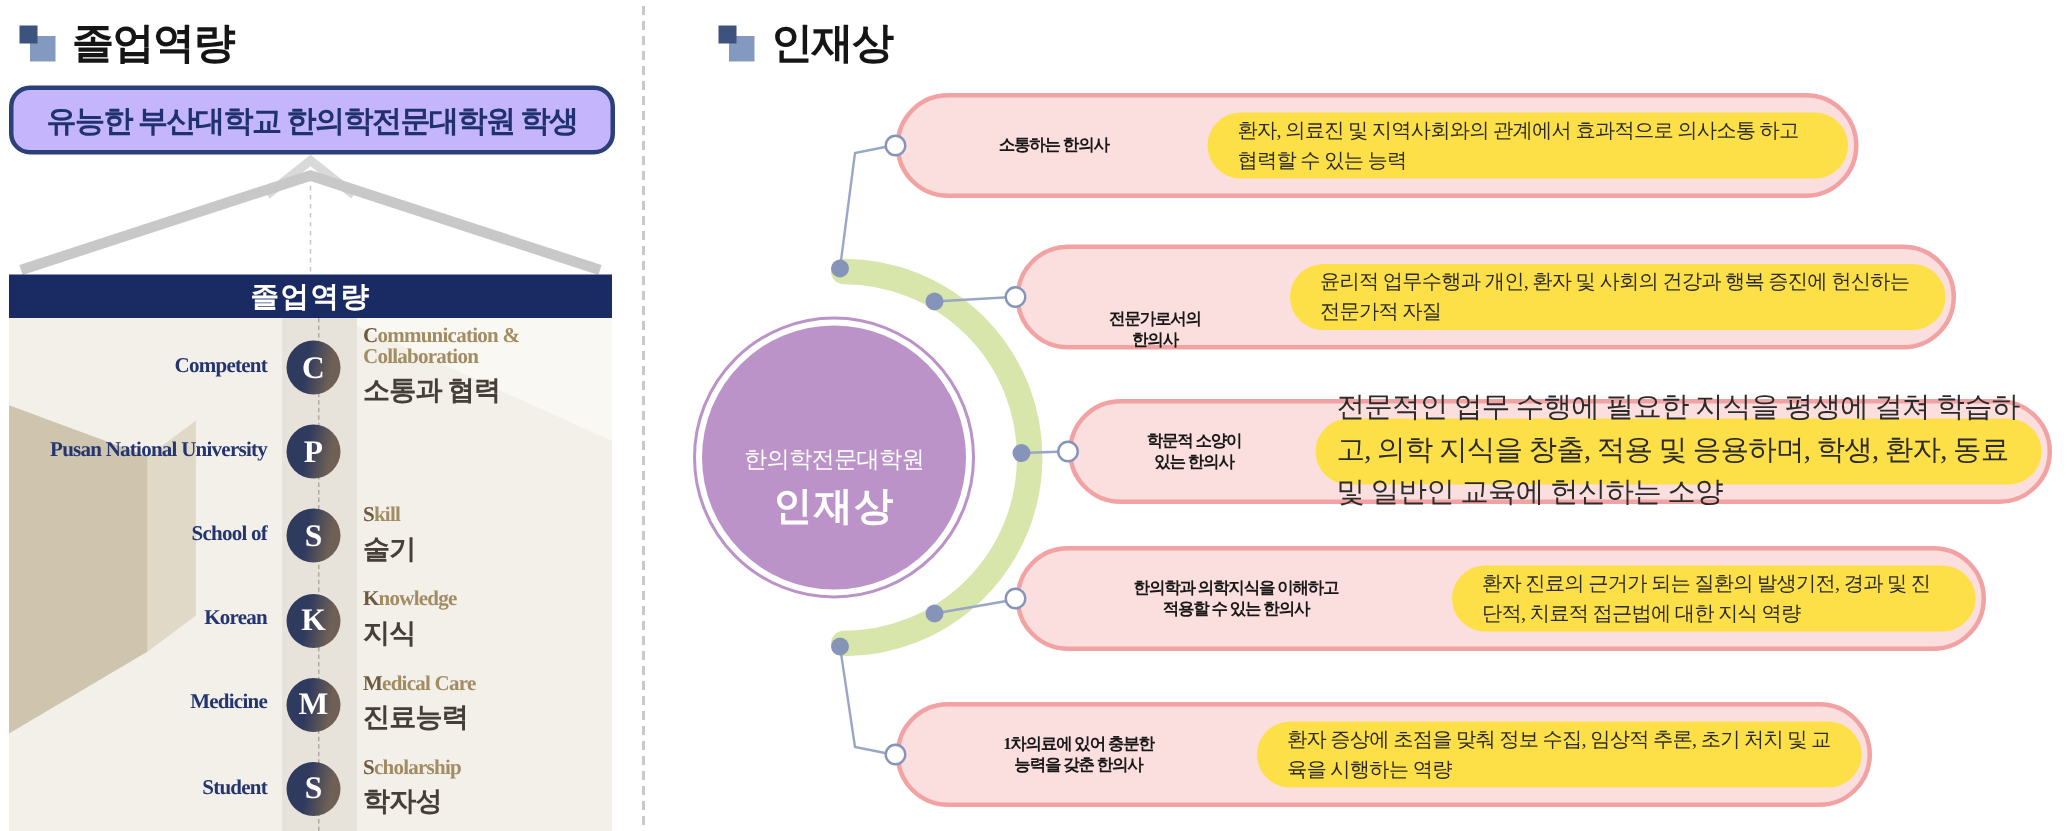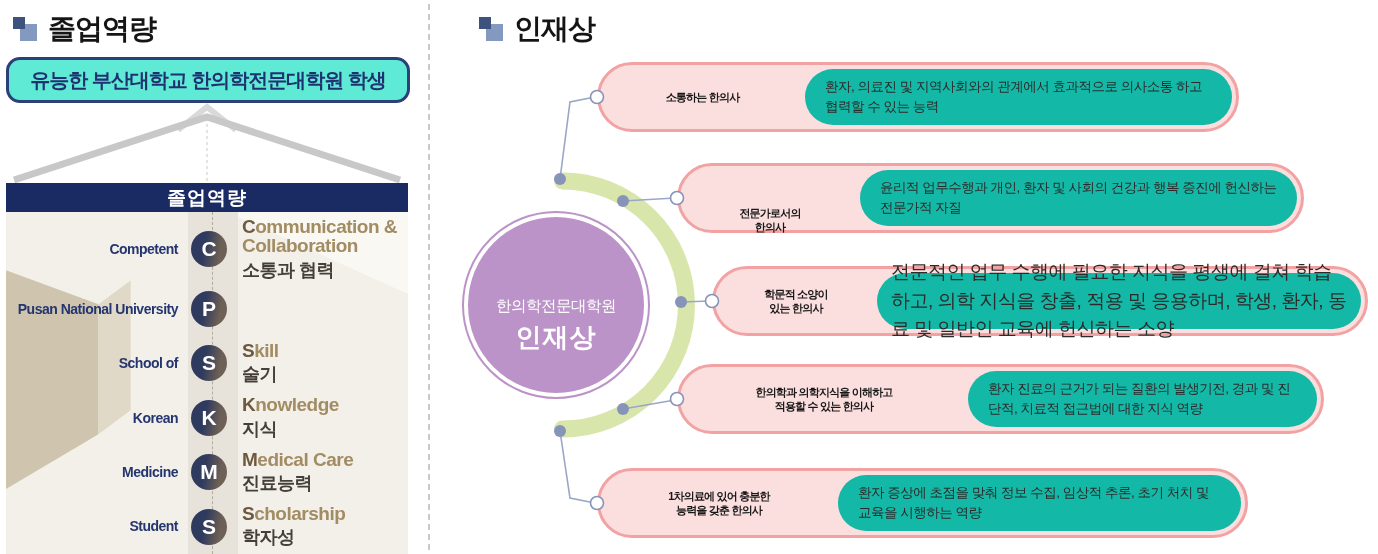--- a/index.html
+++ b/index.html
@@ -1,30 +1,30 @@
 <!DOCTYPE html>
 <html><head>
 <meta charset="utf-8">
 <style>
   html,body{margin:0;padding:0;background:#fff;}
   #stage{
     position:relative;width:1378px;height:554px;background:#fff;overflow:hidden;
-    font-family:Liberation Sans, sans-serif;
+    font-family:Liberation Serif, serif;
   }
   
   .sec-title{position:absolute;display:flex;align-items:center;gap:10px;}
   .sec-title .txt{font-size:28px;font-weight:bold;color:#151515;letter-spacing:-1px;}
   .bullet{position:relative;width:26px;height:26px;flex:0 0 auto;}
   .bullet .big{position:absolute;right:1px;bottom:1px;width:17px;height:17px;background:#8399c0;}
   .bullet .small{position:absolute;left:1px;top:1px;width:12px;height:12px;background:#3d537d;}
   
   #pledge{
     position:absolute;left:6px;top:57px;width:398px;height:40px;
     border:3px solid #2b3f78;border-radius:14px;display:flex;align-items:center;justify-content:center;
-    font-size:20px;font-weight:bold;color:#1f3170;letter-spacing:-1px;background:#5eead4;
+    font-size:20px;font-weight:bold;color:#1f3170;letter-spacing:-1px;background:#c4b5fd;
   }
   #roof-svg{position:absolute;left:0;top:0;pointer-events:none;}
   #comp-bar{
     position:absolute;left:6px;top:183px;width:402px;height:29px;background:#1a2a63;
     display:flex;align-items:center;justify-content:center;color:#fff;font-size:19px;font-weight:bold;letter-spacing:1px;
   }
   #comp-panel{
     position:absolute;left:6px;top:212px;width:402px;height:342px;background:#f3f0e9;overflow:hidden;
   }
   .shade{position:absolute;inset:0;}
@@ -35,21 +35,21 @@
   #center-strip .dash{position:absolute;left:24px;top:0;bottom:0;border-left:1px dashed #b2ac9f;}
   #rows{position:absolute;inset:0;display:flex;flex-direction:column;padding-top:5px;box-sizing:border-box;}
   .crow{flex:1;display:grid;grid-template-columns:172px 62px 1fr;align-items:center;}
   .crow .word{font-size:14px;font-weight:bold;color:#24356f;text-align:right;line-height:1.05;letter-spacing:-0.5px;}
   .crow .badge{
     width:36px;height:36px;border-radius:50%;justify-self:center;
     background:linear-gradient(100deg,#2f3a5f 38%,#6e6054 78%);
     display:flex;align-items:center;justify-content:center;color:#fff;font-size:21px;font-weight:bold;
   }
   .crow .rightcol{padding-left:2px;}
-  .crow .term{font-size:19px;font-weight:bold;color:#a28c63;line-height:1.02;letter-spacing:-0.5px;}
+  .crow .term{font-size:14px;font-weight:bold;color:#a28c63;line-height:1.02;letter-spacing:-0.5px;}
   .crow .term::first-letter{color:#6d5a3e;}
   .crow .kor{font-size:18px;font-weight:bold;color:#453f38;margin-top:2px;letter-spacing:-0.5px;}
   
   #divider{position:absolute;left:428px;top:4px;height:546px;border-left:2px dashed #c9c9c9;}
   
   #net-svg{position:absolute;left:0;top:0;z-index:3;pointer-events:none;}
   #talent-circle{
     position:absolute;left:462px;top:211px;width:188px;height:188px;border-radius:50%;
     background:#fff;border:2px solid #bc93c8;box-sizing:border-box;z-index:2;
   }
@@ -62,21 +62,21 @@
   .pill{
     position:absolute;height:70px;box-sizing:border-box;border:3px solid #f2a2a2;background:#fbdede;
     border-radius:35px;display:flex;align-items:center;z-index:1;
   }
   .pill .label{
     flex:0 0 auto;text-align:center;font-weight:bold;font-size:11px;color:#181818;
     line-height:1.3;letter-spacing:-0.8px;
   }
   .pill .label span{display:block;}
   .pill .descbox{
-    flex:1 1 auto;background:#14b8a6;border-radius:28px;height:56px;margin:0 4px 0 0;
+    flex:1 1 auto;background:#fde047;border-radius:28px;height:44px;margin:0 4px 0 0;
     display:flex;align-items:center;padding:0 20px;box-sizing:border-box;
     font-size:13.5px;color:#2b2b2b;line-height:1.5;letter-spacing:-0.5px;
   }
   #pill1{left:597px;top:62px;width:642px;}  #pill1 .label{width:205px;}
   #pill2{left:677px;top:163px;width:627px;} #pill2 .label{width:180px;margin-top:44px;}
   #pill3{left:712px;top:266px;width:656px;} #pill3 .label{width:162px;} #pill3 .descbox{font-size:19px;padding:0 14px;}
   #pill4{left:677px;top:364px;width:647px;} #pill4 .label{width:288px;}
   #pill5{left:597px;top:468px;width:651px;} #pill5 .label{width:238px;}
 </style>
 </head>

